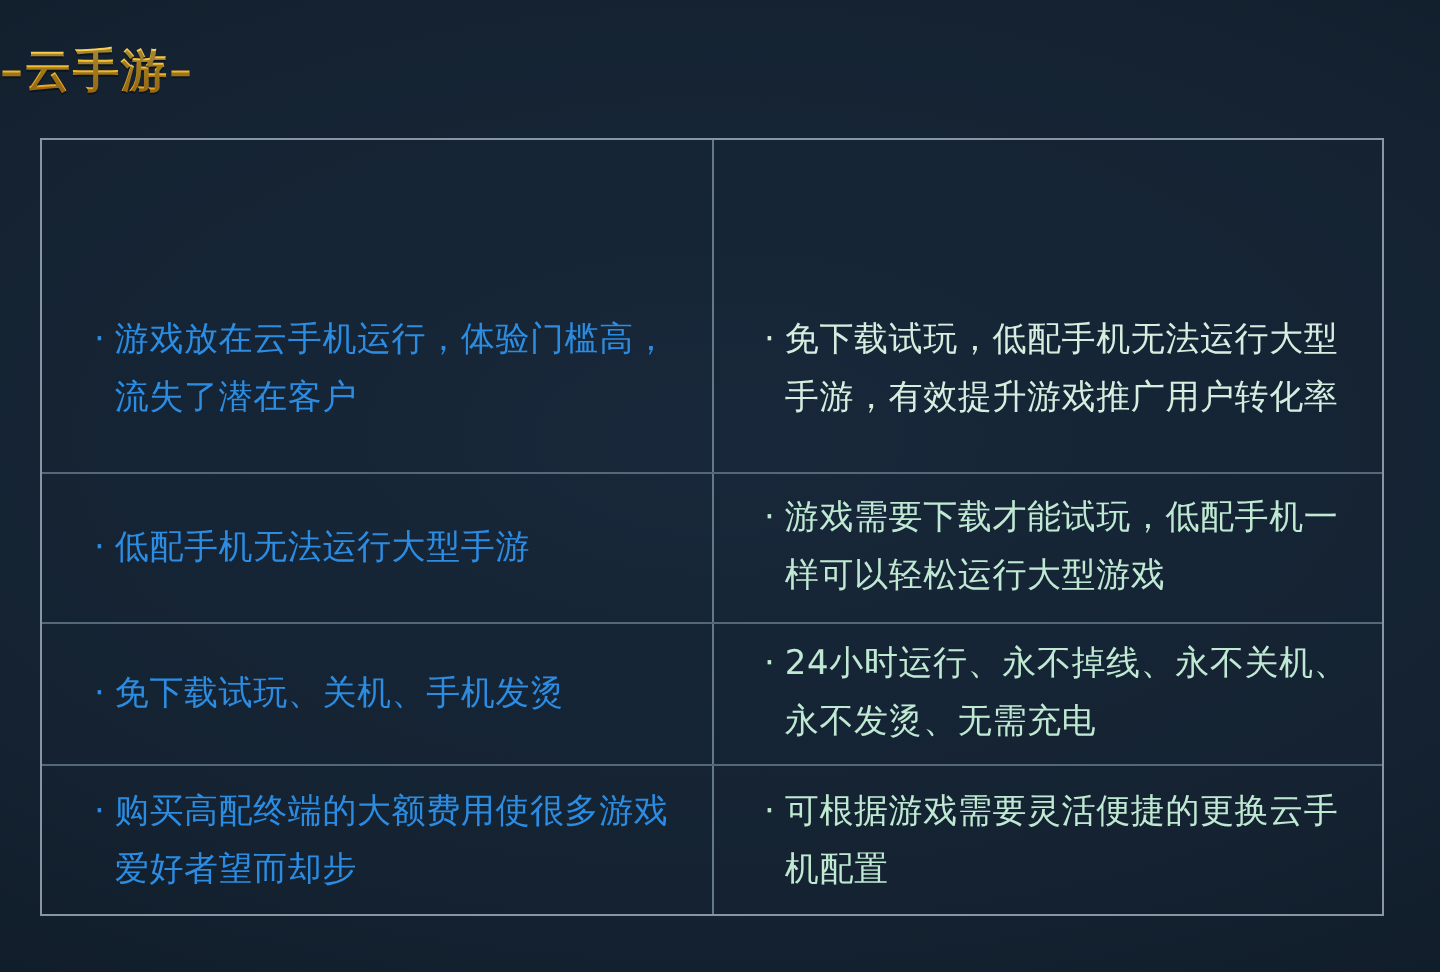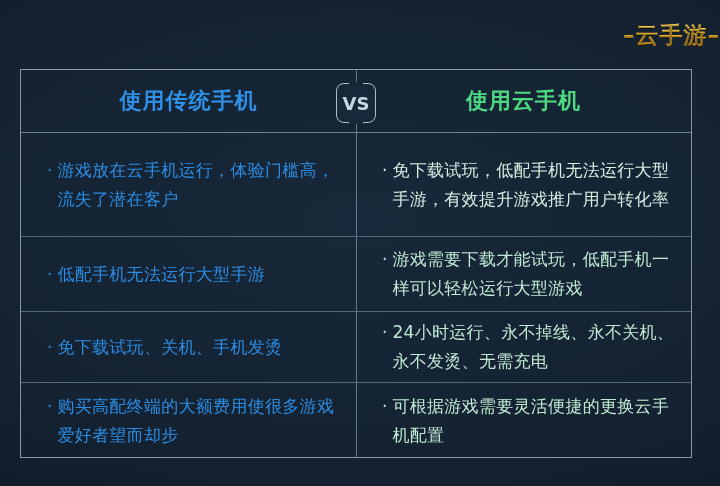--- a/index.html
+++ b/index.html
@@ -21,21 +21,21 @@
     background: #152433;
     background-image: radial-gradient(ellipse 90% 70% at 50% 45%, #18283a 0%, #142231 70%, #101c29 100%);
   }
 
   
   #title-wrap {
     position: absolute;
     top: 20px;
     left: 0;
     width: 720px;
-    text-align: right;
+    text-align: left;
   }
   .title-text {
     display: inline-block;
     font-size: 23px;
     font-weight: bold;
     letter-spacing: 1px;
     color: #f0b728;
     background: linear-gradient(180deg, #ffd966 0%, #f6bb2d 45%, #e2951a 100%);
     -webkit-background-clip: text;
     background-clip: text;
@@ -187,35 +187,21 @@
 <div id="page">
 
   <div id="title-wrap">
     <span class="title-text">–云手游–</span>
   </div>
 
   <div id="vs-table">
 
     <div id="col-divider"></div>
 
-    <div class="head-row">
-      <div class="head-cell head-left">
-        <span class="label">使用传统手机</span>
-      </div>
-      <div class="head-cell head-right">
-        <span class="label">使用云手机</span>
-      </div>
-    </div>
-
-    <div id="vs-badge">
-      <div class="frame"></div>
-      <div class="gap-top"></div>
-      <div class="gap-bottom"></div>
-      <div class="vs-text">VS</div>
-    </div>
+
 
     <div class="body-rows">
 
       <div class="data-row r1">
         <div class="cell left">
           <div class="bullet-line">
             <span class="dot">·</span>
             <span class="cell-text">游戏放在云手机运行，体验门槛高，流失了潜在客户</span>
           </div>
         </div>

